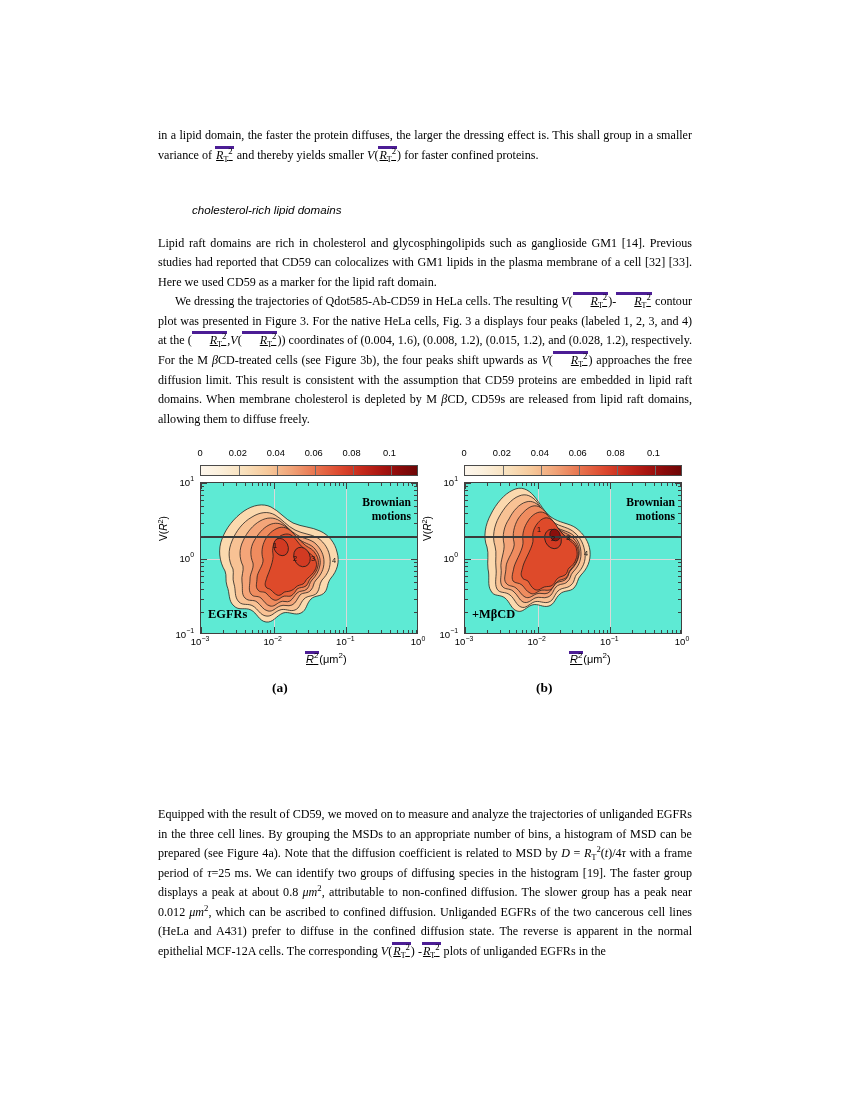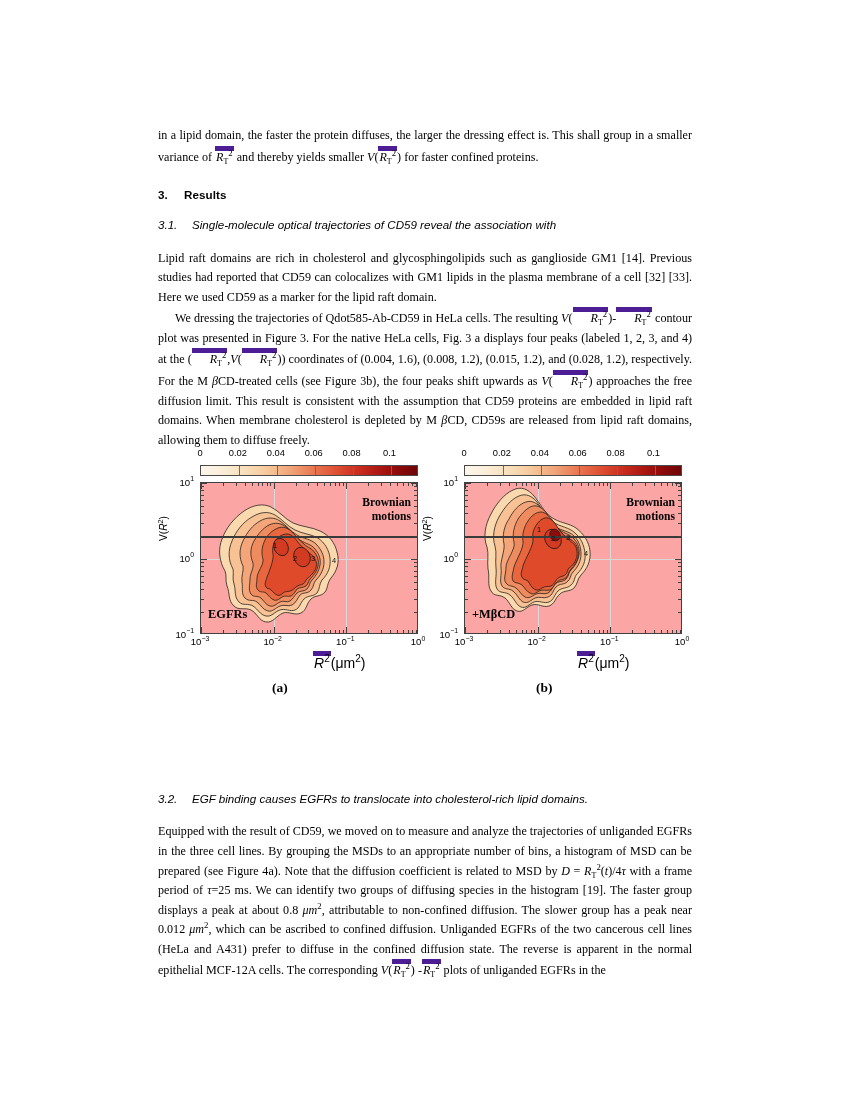--- a/index.html
+++ b/index.html
@@ -49,21 +49,21 @@
   h4.subsec .num { display:inline-block; width: 34px; font-style: italic; }
   .subsec-just {
     display: block;
     text-align: justify;
     text-justify: inter-word;
   }
   .subsec-line2 { display:block; padding-left: 34px; }
 
   
   .mi { font-style: italic; }
-  .ovl { border-top: 5px solid #4c1d95; padding: 0 1px; line-height: 1.05; display:inline-block; }
+  .ovl { border-top: 3px solid #4c1d95; padding: 0 1px; line-height: 1.05; display:inline-block;text-decoration:underline; }
   sup.sp { font-size: 0.72em; vertical-align: super; line-height: 0; }
   sub.sb { font-size: 0.66em; vertical-align: sub; line-height: 0; }
 
   
   .figure { position: absolute; left: 158px; top: 446px; width: 534px; height: 320px; }
   .panels { position: absolute; left: 0; top: 0; width: 534px; height: 230px; }
   .panel { position: absolute; top: 0; width: 262px; height: 230px; }
   .panel.a { left: 4px; }
   .panel.b { left: 268px; }
 
@@ -92,21 +92,21 @@
     transform: translateX(-50%);
     white-space: nowrap;
   }
 
   
   .plot {
     position:absolute; left: 38px; top: 36px; width: 218px; height: 152px;
     border: 1.1px solid #404040;
     box-sizing: border-box;
     overflow: hidden;
-    background: #fca5a5;
+    background: #5eead4;
   }
   .plot svg { position:absolute; left:0; top:0; }
 
   .gridline-v { position:absolute; top:0; bottom:0; width:1px; background:#d9d9d9; }
   .gridline-h { position:absolute; left:0; right:0; height:1px; background:#d9d9d9; }
   .brownian-line { position:absolute; left:0; right:0; height:1.4px; background:#3a3a3a; }
 
   .brownian-lbl {
     position:absolute; right: 6px; top: 13px;
     font-family:"Liberation Serif", serif;
@@ -157,23 +157,23 @@
   }
   .yaxis-title {
     position:absolute; left: -4px; top: 95px;
     font-family:"Liberation Sans", sans-serif;
     font-size: 10.2px;
     transform: rotate(-90deg);
     transform-origin: left top;
     white-space:nowrap;
   }
   .xaxis-title {
-    position:absolute; left: 151px; top: 205px;
+    position:absolute; left: 143px; top: 205px;
     font-family:"Liberation Sans", sans-serif;
-    font-size: 14px;
+    font-size: 11px;
     white-space:nowrap;
   }
   .panel-tag {
     position:absolute; top: 234px;
     font-family:"Liberation Serif", serif;
     font-weight:bold; font-size:13.4px;
   }
 </style>
 </head>
 <body>
@@ -182,28 +182,25 @@
 
   <div class="col">
 
     <p class="body">
       <span>in a lipid domain, the faster the protein diffuses, the larger the dressing effect is. This shall group</span>
       <span>in a smaller variance of </span><span class="ovl"><span class="mi">R</span><sub class="sb">T</sub><sup class="sp">2</sup></span><span> and thereby yields smaller </span><span class="mi">V</span>(<span class="ovl"><span class="mi">R</span><sub class="sb">T</sub><sup class="sp">2</sup></span>)<span> for faster confined proteins.</span>
     </p>
 
     <div class="gap-l"></div>
 
-    <h3 class="sec">
-      <span class="num">3.</span><span>Results</span>
-    </h3>
 
     <div class="gap-m"></div>
 
     <h4 class="subsec">
-      <span class="subsec-just"><span class="num">3.1.</span><span>Single-molecule optical trajectories of CD59 reveal the association with</span></span>
+      <span class="subsec-line2">cholesterol-rich lipid domains</span>
     </h4>
 
     <div class="gap-m"></div>
 
     <p class="body">Lipid raft domains are rich in cholesterol and glycosphingolipids such as ganglioside GM1 [14]. Previous studies had reported that CD59 can colocalizes with GM1 lipids in the plasma membrane of a cell [32] [33]. Here we used CD59 as a marker for the lipid raft domain.</p>
 
     <p class="body indent">
       <span>We dressing the trajectories of Qdot585-Ab-CD59 in HeLa cells. The resulting </span><span class="mi">V</span>(<span class="ovl"><span class="mi">R</span><sub class="sb">T</sub><sup class="sp">2</sup></span>)-<span class="ovl"><span class="mi">R</span><sub class="sb">T</sub><sup class="sp">2</sup></span>
       <span>contour plot was presented in Figure 3. For the native HeLa cells, Fig. 3 a displays four peaks (labeled 1, 2, 3, and 4) at the </span>(<span class="ovl"><span class="mi">R</span><sub class="sb">T</sub><sup class="sp">2</sup></span>,<span class="mi">V</span>(<span class="ovl"><span class="mi">R</span><sub class="sb">T</sub><sup class="sp">2</sup></span>)<span>) coordinates of (0.004, 1.6), (0.008, 1.2), (0.015, 1.2), and (0.028, 1.2), respectively. For the M </span><span class="mi">β</span><span>CD-treated cells (see Figure 3b), the four peaks shift upwards as </span><span class="mi">V</span>(<span class="ovl"><span class="mi">R</span><sub class="sb">T</sub><sup class="sp">2</sup></span>)<span> approaches the free diffusion limit. This result is consistent with the assumption that CD59 proteins are embedded in lipid raft domains. When membrane cholesterol is depleted by M </span><span class="mi">β</span><span>CD, CD59s are released from lipid raft domains, allowing them to diffuse freely.</span>
     </p>
@@ -511,23 +508,20 @@
 
         <div class="yaxis-title">V(<span class="mi">R</span><sup class="sp">2</sup>)</div>
         <div class="xaxis-title"><span class="ovl"><span class="mi">R</span><sup class="sp">2</sup></span>(μm<sup class="sp">2</sup>)</div>
         <div class="panel-tag" style="left:110px">(b)</div>
       </div>
     </div>
 
   </div>
 
   <div class="col" style="top:790px">
-    <h4 class="subsec">
-      <span class="num">3.2.</span><span>EGF binding causes EGFRs to translocate into cholesterol-rich lipid domains.</span>
-    </h4>
 
     <div class="gap-m"></div>
 
     <p class="body">
       <span>Equipped with the result of CD59, we moved on to measure and analyze the trajectories of unliganded EGFRs in the three cell lines. By grouping the MSDs to an appropriate number of bins, a histogram of MSD can be prepared (see Figure 4a). Note that the diffusion coefficient is related to MSD by </span><span class="mi">D</span> = <span class="mi">R</span><sub class="sb">T</sub><sup class="sp">2</sup>(<span class="mi">t</span>)/4<span class="mi">τ</span><span> with a frame period of </span><span class="mi">τ</span><span>=25 ms. We can identify two groups of diffusing species in the histogram [19]. The faster group displays a peak at about 0.8 </span><span class="mi">μm</span><sup class="sp">2</sup><span>, attributable to non-confined diffusion. The slower group has a peak near 0.012 </span><span class="mi">μm</span><sup class="sp">2</sup><span>, which can be ascribed to confined diffusion. Unliganded EGFRs of the two cancerous cell lines (HeLa and A431) prefer to diffuse in the confined diffusion state. The reverse is apparent in the normal epithelial MCF-12A cells. The corresponding </span><span class="mi">V</span>(<span class="ovl"><span class="mi">R</span><sub class="sb">T</sub><sup class="sp">2</sup></span>) -<span class="ovl"><span class="mi">R</span><sub class="sb">T</sub><sup class="sp">2</sup></span><span> plots of unliganded EGFRs in the</span>
     </p>
   </div>
 
 </div>
 

